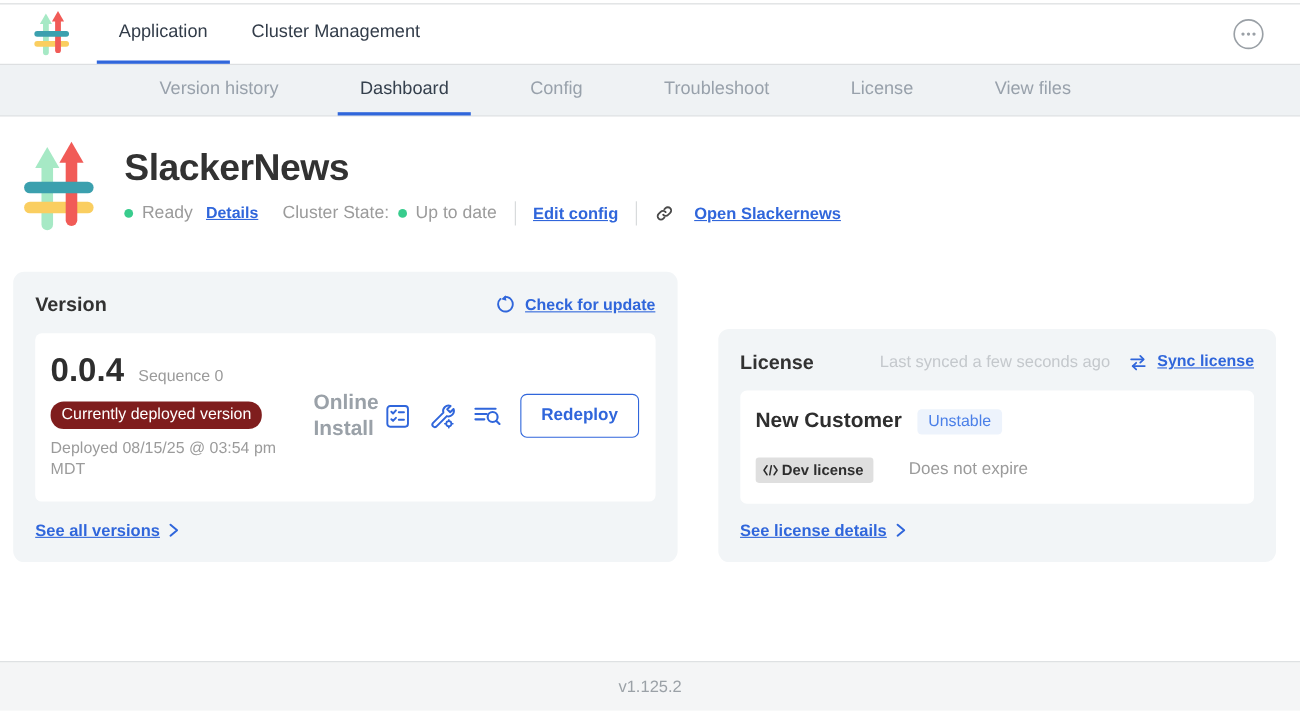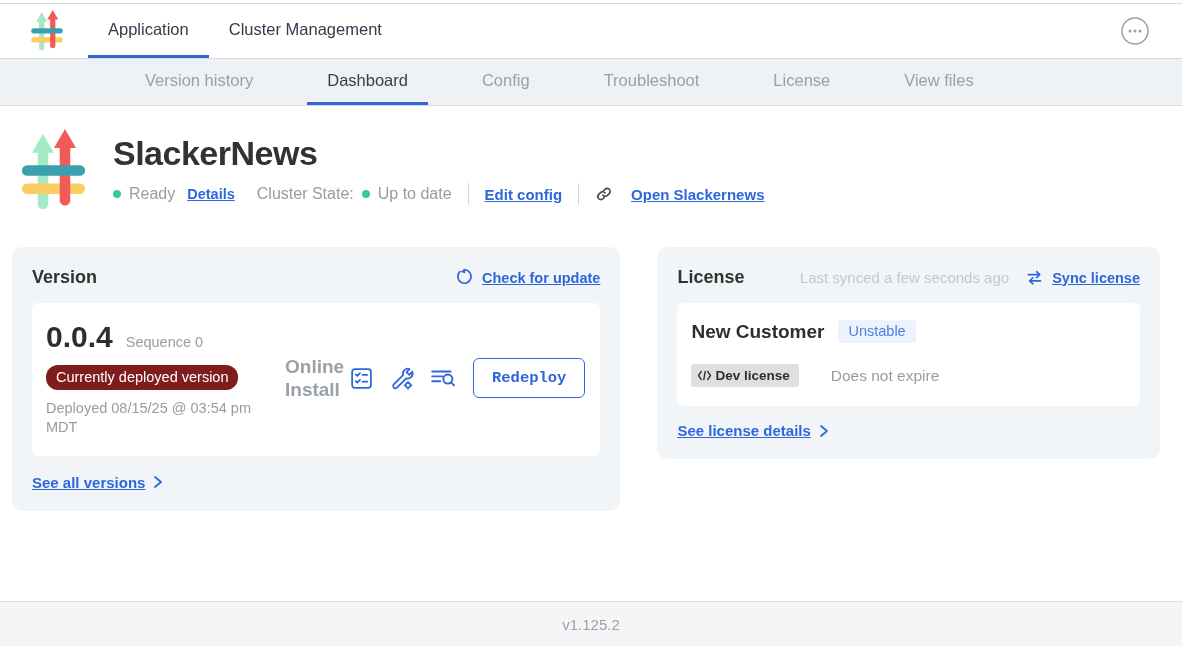--- a/index.html
+++ b/index.html
@@ -34,21 +34,21 @@
   .dot { width:8px; height:8px; border-radius:50%; background:#38cc8d; display:inline-block; margin-right:8px; flex:none; }
   a.lnk { color:#3066db; font-weight:700; text-decoration:underline; cursor:pointer; }
   .status-row .details-lnk { font-size:14.5px; margin:0 22px 0 12px; }
   .cluster-label { margin-right:8px; }
   .vdiv { width:1px; height:22px; background:#d4d7d9; margin:0 16px; }
   .open-app { display:flex; align-items:center;gap:12px; }
   .open-app svg { margin-right:6px; }
   .status-row .action-lnk { font-size:15px; }
 
   
-  .cards-row { display:flex; align-items:flex-start; gap:37px; padding:31px 22px 0 12px; }
+  .cards-row { display:flex; align-items:flex-end; gap:37px; padding:31px 22px 0 12px; }
   .card { background:#f2f5f7; border-radius:10px; padding:20px; }
   .card-version { flex:0 0 556px; }
   .card-license { flex:1; }
   .card-head { display:flex; align-items:center; }
   .card-title { font-size:18px; font-weight:700; color:#323232; }
   .head-action { margin-left:auto; display:flex; align-items:center; gap:8px; color:#3066db; }
   .head-action a { font-size:14.5px; }
   .inner-card { background:#fff; border-radius:6px; margin-top:15px; padding:17px 15px 19px 14px; }
 
   
@@ -57,21 +57,21 @@
   .ver-row { display:flex; align-items:baseline; }
   .ver-num { font-size:30px; font-weight:700; color:#2e2e2e; }
   .ver-seq { font-size:14.5px; color:#9b9b9b; margin-left:13px; }
   .deployed-badge { display:inline-block; margin-top:11px; background:#7f1d1d; color:#fff;
     font-size:14.5px; padding:4px 10px 5px; border-radius:12px; }
   .deployed-at { margin-top:9px; font-size:14.5px; color:#9b9b9b; line-height:1.3; width:225px; }
   .version-right { display:flex; align-items:center; gap:14px; align-self:center; margin-left:2px; }
   .install-type { font-size:19px; font-weight:600; color:#9aa1a8; width:50px; line-height:1.25; }
   .vicon { color:#3066db; display:flex; cursor:pointer; }
   .redeploy-btn { background:#fff; border:1.5px solid #3066db; color:#3066db; font-weight:700;
-    font-family:Liberation Mono, monospace; font-size:15.5px; border-radius:6px;
+    font-family:Liberation Sans, sans-serif; font-size:15.5px; border-radius:6px;
     padding:10px 18px; margin-left:2px; cursor:pointer; }
   .see-link { display:flex; align-items:center; margin-top:18px; gap:8px; color:#3066db; }
   .see-link a { font-size:15px; }
 
   
   .lic-synced { margin-left:auto; font-size:15px; color:#c4c8cc; margin-right:16px; }
   .lic-row1 { display:flex; align-items:center; }
   .customer-name { font-size:19px; font-weight:700; color:#2e2e2e; }
   .channel-badge { margin-left:14px; background:#edf3fc; color:#4a7fe8; font-size:14.5px;
     padding:3px 10px 4px; border-radius:4px; }

